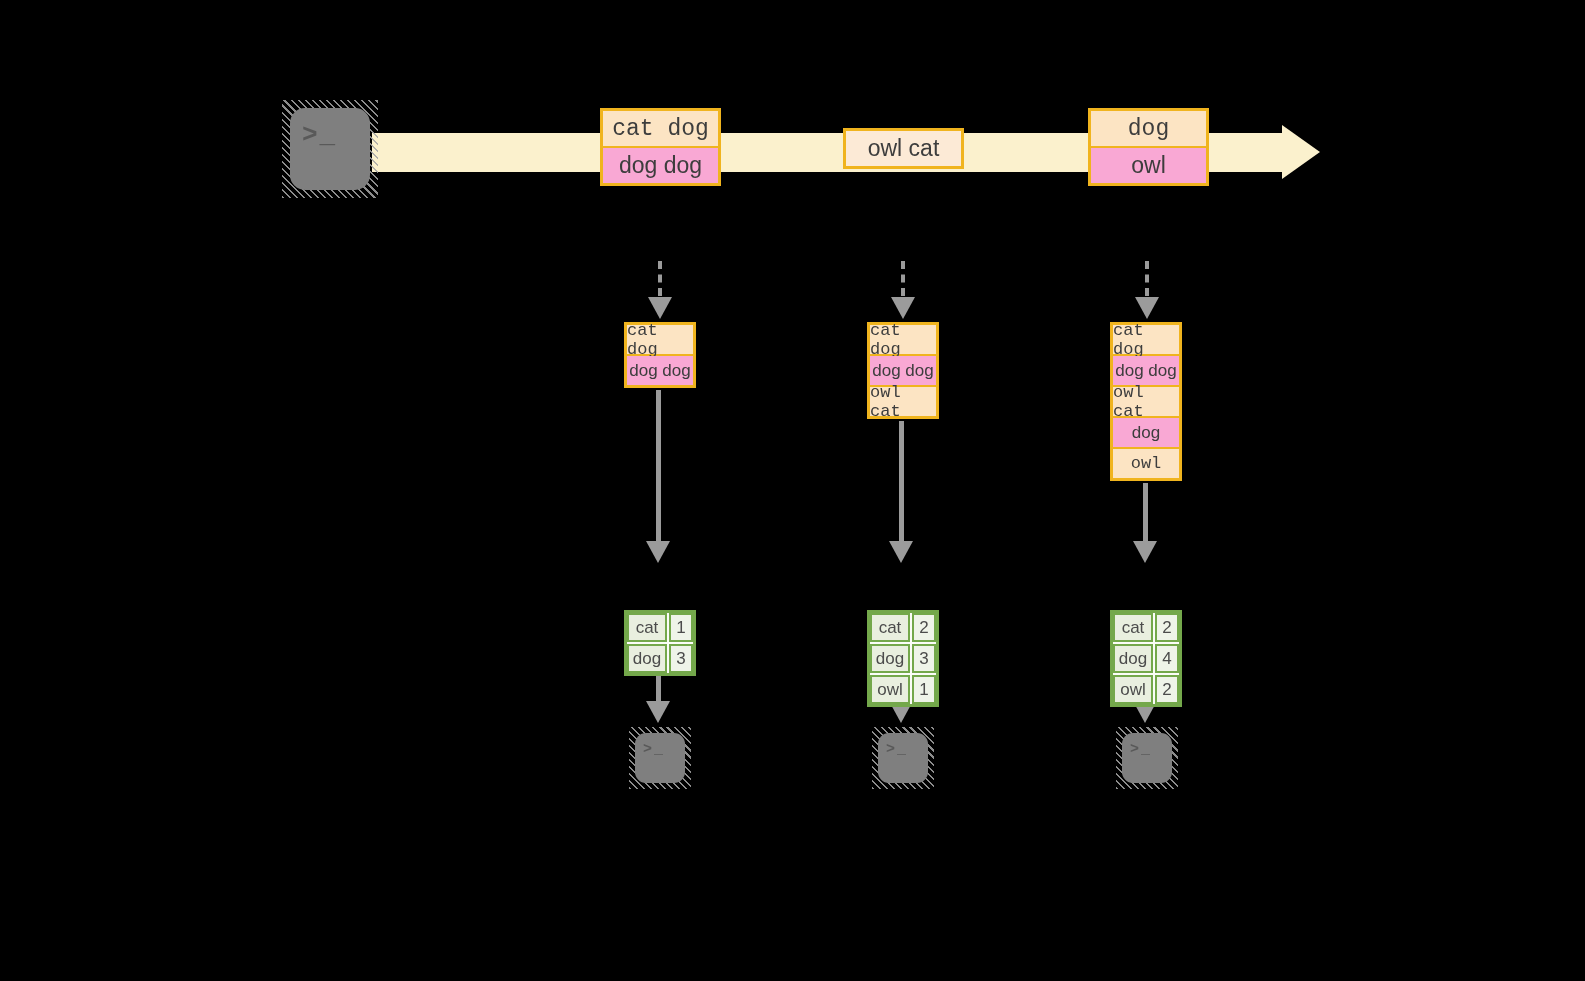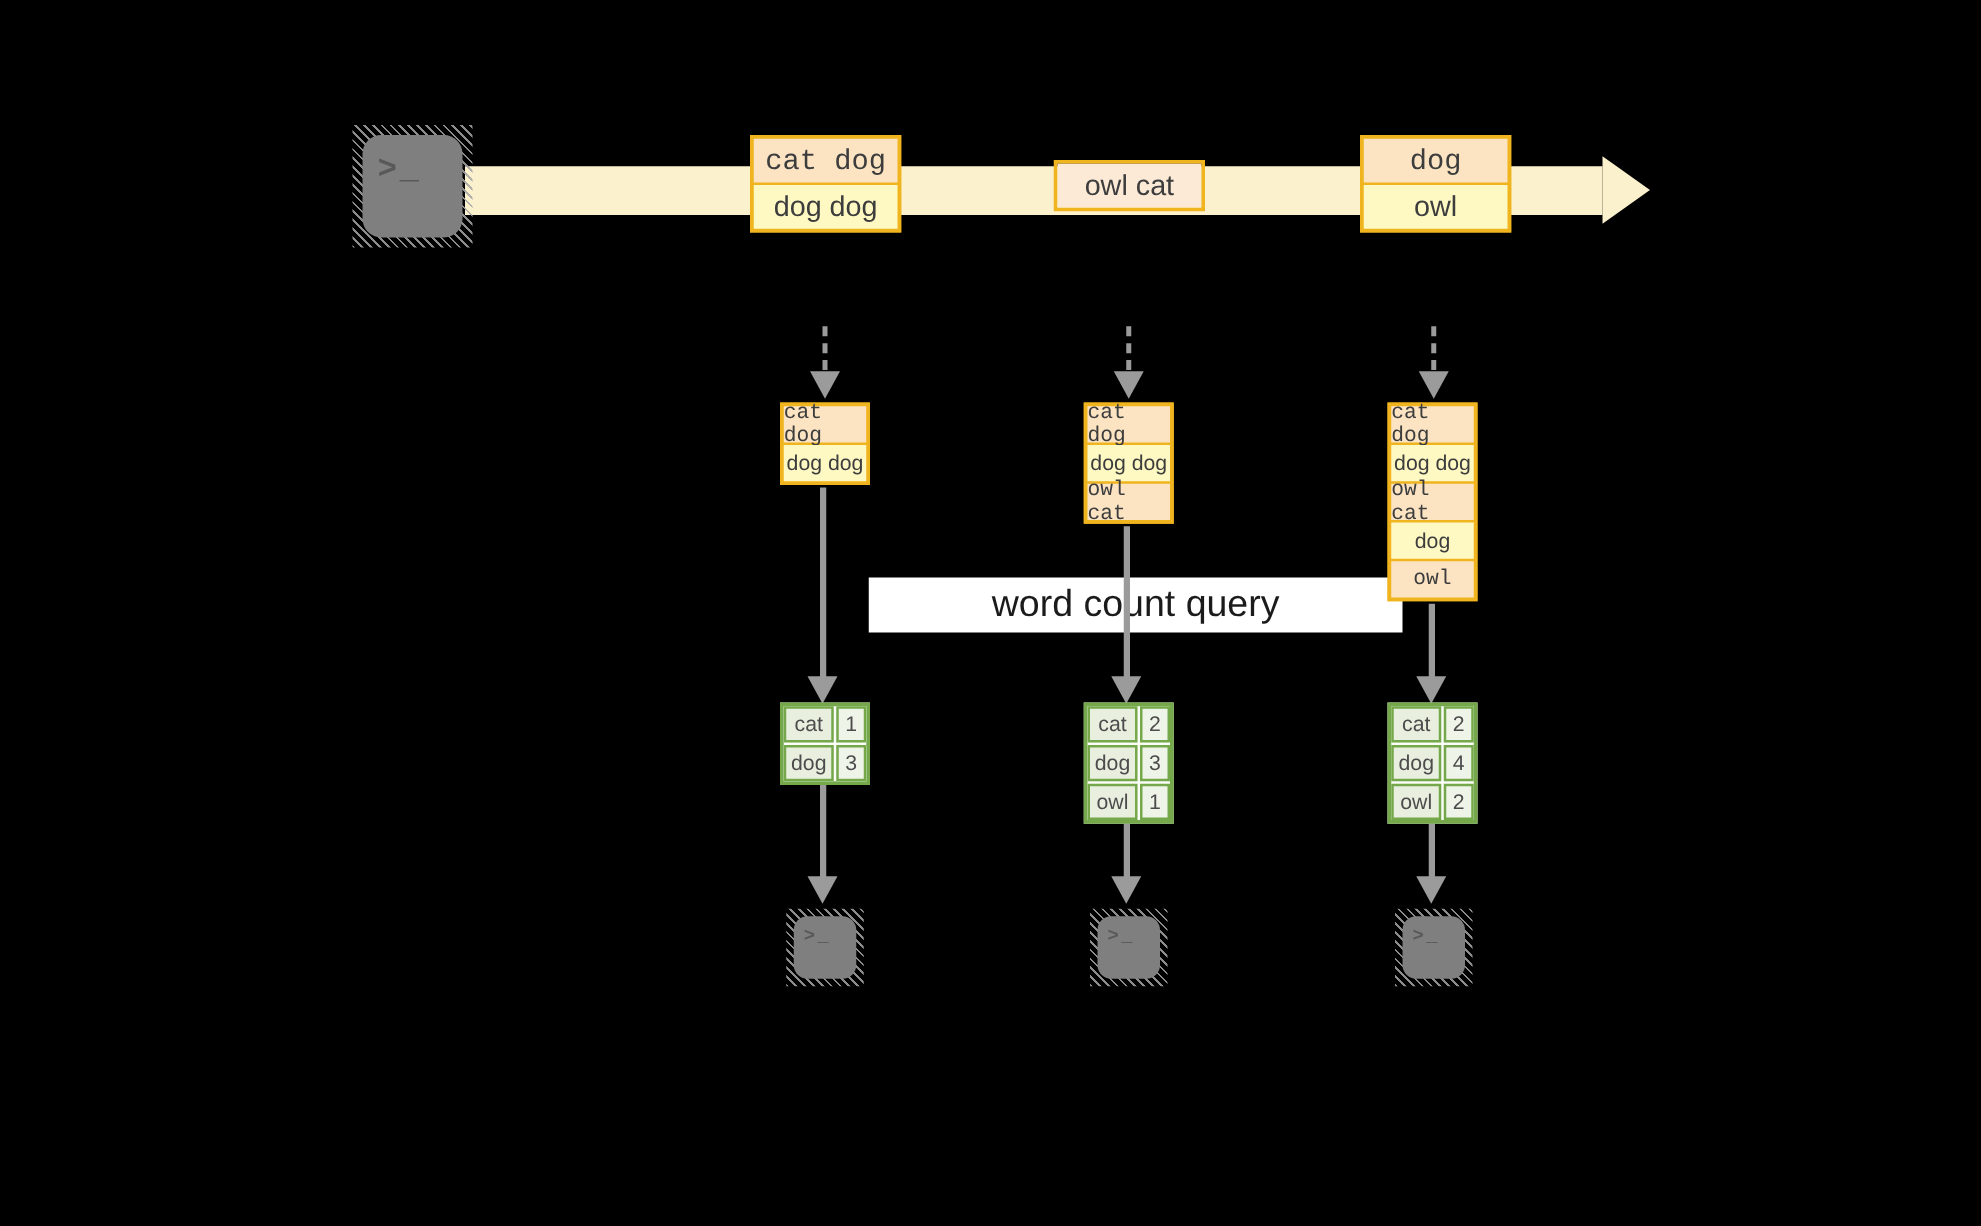--- a/index.html
+++ b/index.html
@@ -21,37 +21,37 @@
   .term-sm .term-inner{inset:6px;border-radius:11px;}
   .term-glyph{display:block;font-weight:700;color:#595959;letter-spacing:2px;
     font-family:"Liberation Mono","DejaVu Sans Mono",monospace;}
   .term-big .term-glyph{font-size:26px;padding:12px 0 0 12px;}
   .term-sm .term-glyph{font-size:15px;padding:8px 0 0 8px;}
   
   .obox{position:absolute;box-sizing:border-box;border:3px solid #f0b41e;background:#f0b41e;z-index:4;
     display:flex;flex-direction:column;gap:2px;}
   .ocell{display:flex;align-items:center;justify-content:center;color:#3d3d3d;}
   .peach{background:#fce4c3;font-family:Liberation Mono, monospace;}
-  .cream{background:#fef9c3;}
+  .cream{background:#f9a8d4;}
   .peach-lt{background:#fcead6;}
   .stream-box{width:121px;}
   .stream-box .ocell{height:35px;font-size:23px;}
   .stack{width:72px;}
   .stack .ocell{height:29px;font-size:17px;}
   
   .vline{position:absolute;width:5px;background:#9b9b9b;z-index:3;}
   .vdash{position:absolute;width:0;border-left:4px dashed #9b9b9b;z-index:3;}
   .ahead{position:absolute;width:0;height:0;z-index:3;
     border-left:12px solid transparent;border-right:12px solid transparent;border-top:22px solid #9b9b9b;}
   
   .qlabel{position:absolute;left:695px;top:462px;width:427px;height:44px;background:#fff;z-index:2;
     display:flex;align-items:center;justify-content:center;font-size:30px;color:#1b1b1b;}
   
   .gtable{position:absolute;box-sizing:border-box;border:3px solid #74a84b;background:#fbfdf8;z-index:4;
-    display:grid;grid-template-columns:40px 24px;gap:2px;}
+    display:grid;grid-template-columns:40px 24px;gap:2px;margin-top:48px;}
   .gcell{box-sizing:border-box;border:2px solid #74a84b;height:29px;
     display:flex;align-items:center;justify-content:center;font-size:17px;color:#4c4c4c;}
   .gword{background:#e9efdf;}
   .gnum{background:#eff4e9;}
 </style>
 </head>
 <body>
 
 <div class="canvas">
 
@@ -93,21 +93,20 @@
     <div class="ocell peach">owl cat</div>
   </div>
   <div class="obox stack" style="left:1110px;top:322px;">
     <div class="ocell peach">cat dog</div>
     <div class="ocell cream">dog dog</div>
     <div class="ocell peach">owl cat</div>
     <div class="ocell cream">dog</div>
     <div class="ocell peach">owl</div>
   </div>
 
-  <div class="qlabel">word count query</div>
 
   <div class="vline" style="left:656px;top:390px;height:152px;"></div>
   <div class="ahead" style="left:646px;top:541px;"></div>
   <div class="vline" style="left:899px;top:421px;height:121px;"></div>
   <div class="ahead" style="left:889px;top:541px;"></div>
   <div class="vline" style="left:1143px;top:483px;height:59px;"></div>
   <div class="ahead" style="left:1133px;top:541px;"></div>
 
   <div class="gtable" style="left:624px;top:562px;">
     <div class="gcell gword">cat</div>

